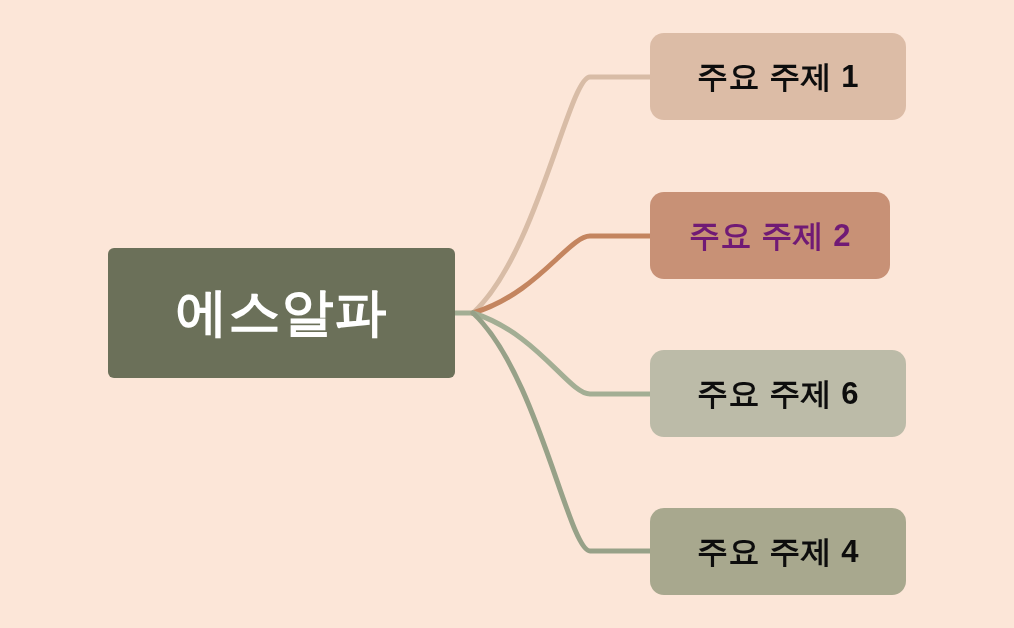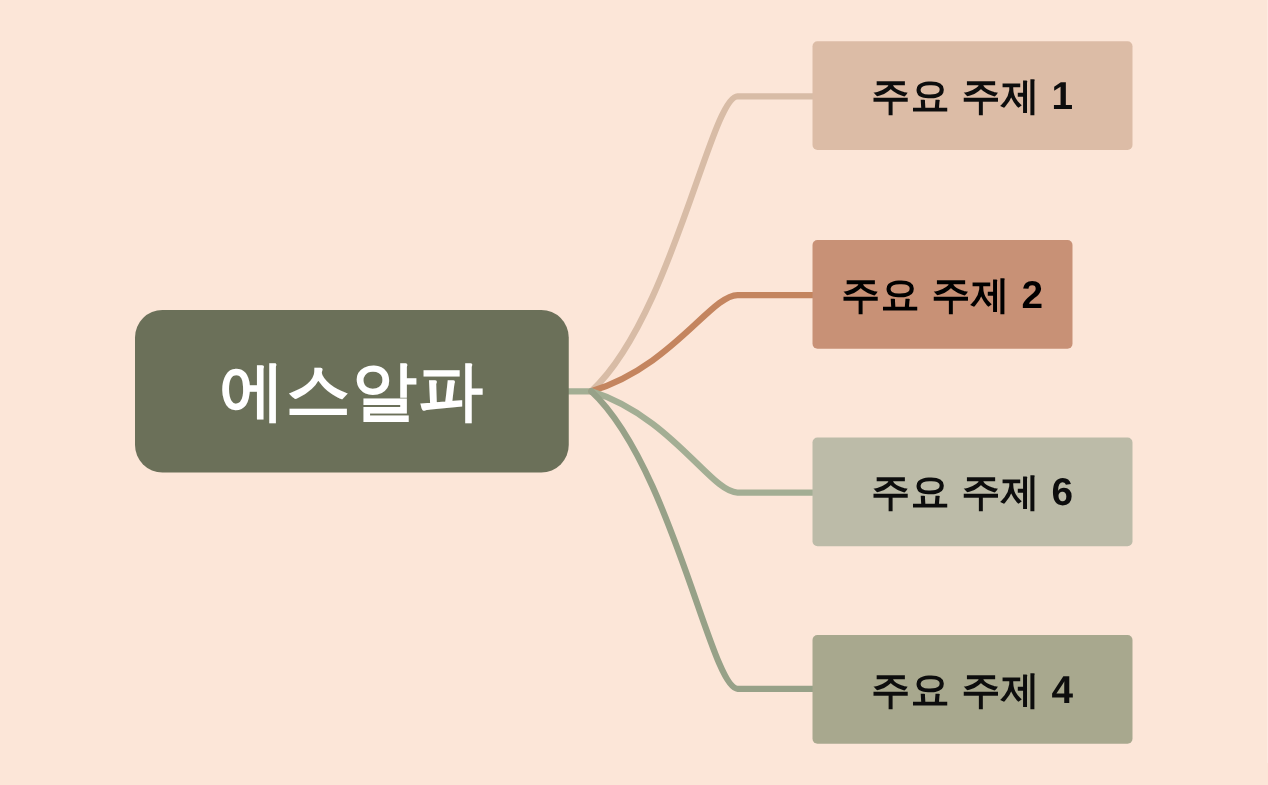--- a/index.html
+++ b/index.html
@@ -28,31 +28,31 @@
     width: 1014px;
     height: 628px;
   }
 
   .node {
     position: absolute;
     box-sizing: border-box;
     display: flex;
     align-items: center;
     justify-content: center;
-    border-radius: 4px;
+    border-radius: 14px;
     text-align: center;
     white-space: nowrap;
   }
 
   #node-root {
     left: 108px;
     top: 248px;
     width: 347px;
     height: 130px;
-    border-radius: 22px;
+    border-radius: 6px;
     background: #6B7059;
     color: #FFFFFF;
     font-size: 52px;
     font-weight: bold;
     letter-spacing: 1px;
   }
 
   .node-branch {
     left: 650px;
     width: 256px;
@@ -87,21 +87,21 @@
   </svg>
 
   <div class="node" id="node-root" style="left: 108px; top: 248px; width: 347px; height: 130px; background: rgb(107, 112, 89); color: rgb(255, 255, 255);">
     <span class="node-label">에스알파</span>
   </div>
 
   <div class="node node-branch" id="node-topic-1" style="left: 650px; top: 33px; width: 256px; height: 87px; background: rgb(220, 188, 166); color: rgb(13, 13, 13);">
     <span class="node-label">주요 주제 1</span>
   </div>
 
-  <div class="node node-branch" id="node-topic-2" style="left: 650px; top: 192px; width: 208px; height: 87px; background: rgb(200, 145, 118); color: #000000;">
+  <div class="node node-branch" id="node-topic-2" style="left: 650px; top: 192px; width: 240px; height: 87px; background: rgb(200, 145, 118); color: #701a75;">
     <span class="node-label">주요 주제 2</span>
   </div>
 
   <div class="node node-branch" id="node-topic-3" style="left: 650px; top: 350px; width: 256px; height: 87px; background: rgb(188, 187, 168); color: rgb(13, 13, 13);">
     <span class="node-label">주요 주제 6</span>
   </div>
 
   <div class="node node-branch" id="node-topic-4" style="left: 650px; top: 508px; width: 256px; height: 87px; background: rgb(168, 168, 142); color: rgb(13, 13, 13); justify-content: center;">
     <span class="node-label">주요 주제 4</span>
   </div>

